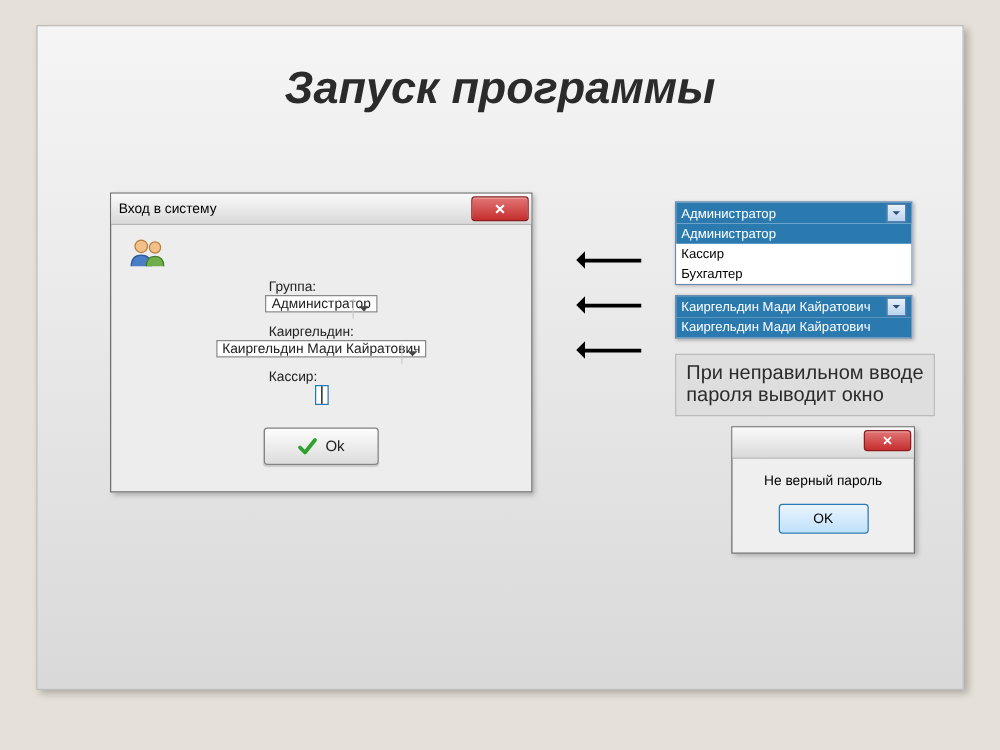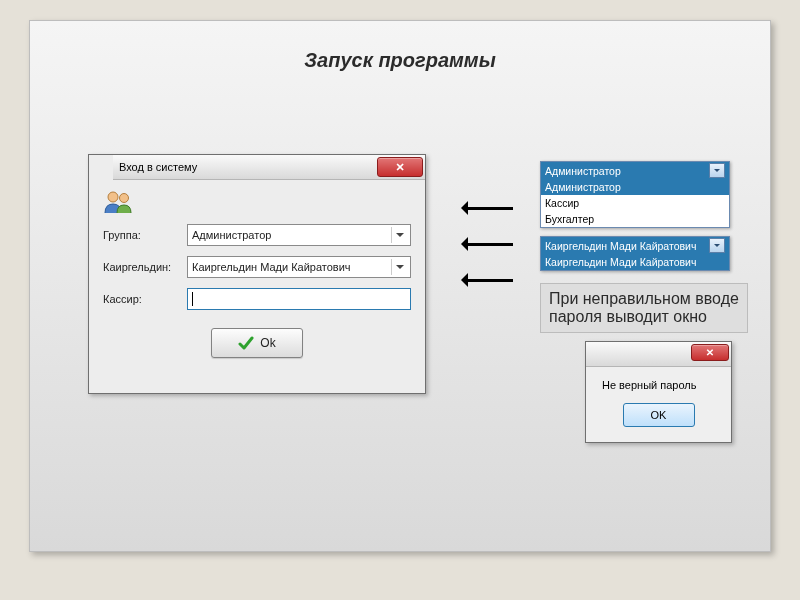--- a/index.html
+++ b/index.html
@@ -6,21 +6,21 @@
   body{background:#e5e1d8;display:flex;align-items:flex-start;justify-content:center;}
   .slide{
     margin-top:20px;
     width:740px;height:530px;
     background:linear-gradient(180deg,#f5f5f5 0%,#e9e9e9 45%,#d9d9d9 100%);
     border:1px solid #bdbdbd;
     box-shadow:3px 3px 6px rgba(0,0,0,0.25);
     position:relative;
   }
   .title{
-    font-size:20px;
+    font-size:36px;
     font-weight:bold;
     font-style:italic;
     color:#2b2b2b;
     text-align:center;
     padding-top:28px;
   }
 
   
   .login-win{
     position:absolute;
@@ -30,35 +30,34 @@
     background:#ededed;
     box-shadow:2px 2px 4px rgba(0,0,0,0.25);
   }
   .win-titlebar{
     display:flex;align-items:center;justify-content:space-between;
     height:24px;
     padding:0 2px 0 6px;
     background:linear-gradient(180deg,#fafafa,#d9d9d9);
     border-bottom:1px solid #b5b5b5;
     font-size:11px;
-    margin-left:24px;
   }
   .close-btn{
     width:44px;height:18px;
     background:linear-gradient(180deg,#e27676,#c62e2e);
     border:1px solid #8a1c1c;
     border-radius:3px;
     display:flex;align-items:center;justify-content:center;
     color:white;font-weight:bold;font-size:11px;
     box-shadow:inset 0 1px 0 rgba(255,255,255,0.3);
   }
   .login-body{padding:10px 14px 0 14px;font-size:11px;color:#222;}
   .users-icon{width:30px;height:24px;position:relative;margin-bottom:4px;}
   .users-icon svg{width:100%;height:100%;}
-  .form-row{display:flex;align-items:center;margin:10px 0;}
+  .form-row{display:flex;align-items:center;margin:10px 0;flex-direction:column;}
   .form-label{width:84px;}
   .form-field{
     flex:1;height:20px;border:1px solid #8a8a8a;background:#fff;
     display:flex;align-items:center;padding:0 4px;font-size:11px;
     position:relative;
   }
   .field-caret{
     position:absolute;right:2px;top:2px;width:16px;height:16px;
     border-left:1px solid #ccc;
     display:flex;align-items:center;justify-content:center;
@@ -107,21 +106,21 @@
   }
 
   
   .err-win{
     position:absolute;left:555px;top:320px;width:145px;height:100px;
     border:1px solid #6f6f6f;background:#efefef;
     box-shadow:2px 2px 4px rgba(0,0,0,0.25);
   }
   .err-title{height:20px;background:linear-gradient(180deg,#fafafa,#d9d9d9);
     border-bottom:1px solid #b5b5b5;display:flex;justify-content:flex-end;padding:2px;}
-  .err-body{font-size:11px;text-align:left;padding:12px 16px 0;}
+  .err-body{font-size:11px;text-align:center;padding:12px 4px 0;}
   .err-ok{
     margin:12px auto 0;width:70px;height:22px;border:1px solid #2a7ab0;border-radius:3px;
     background:linear-gradient(180deg,#eaf4fd,#bfe0fb);
     display:flex;align-items:center;justify-content:center;font-size:11px;
   }
 </style>
 </head>
 <body>
 
 <div class="slide">

